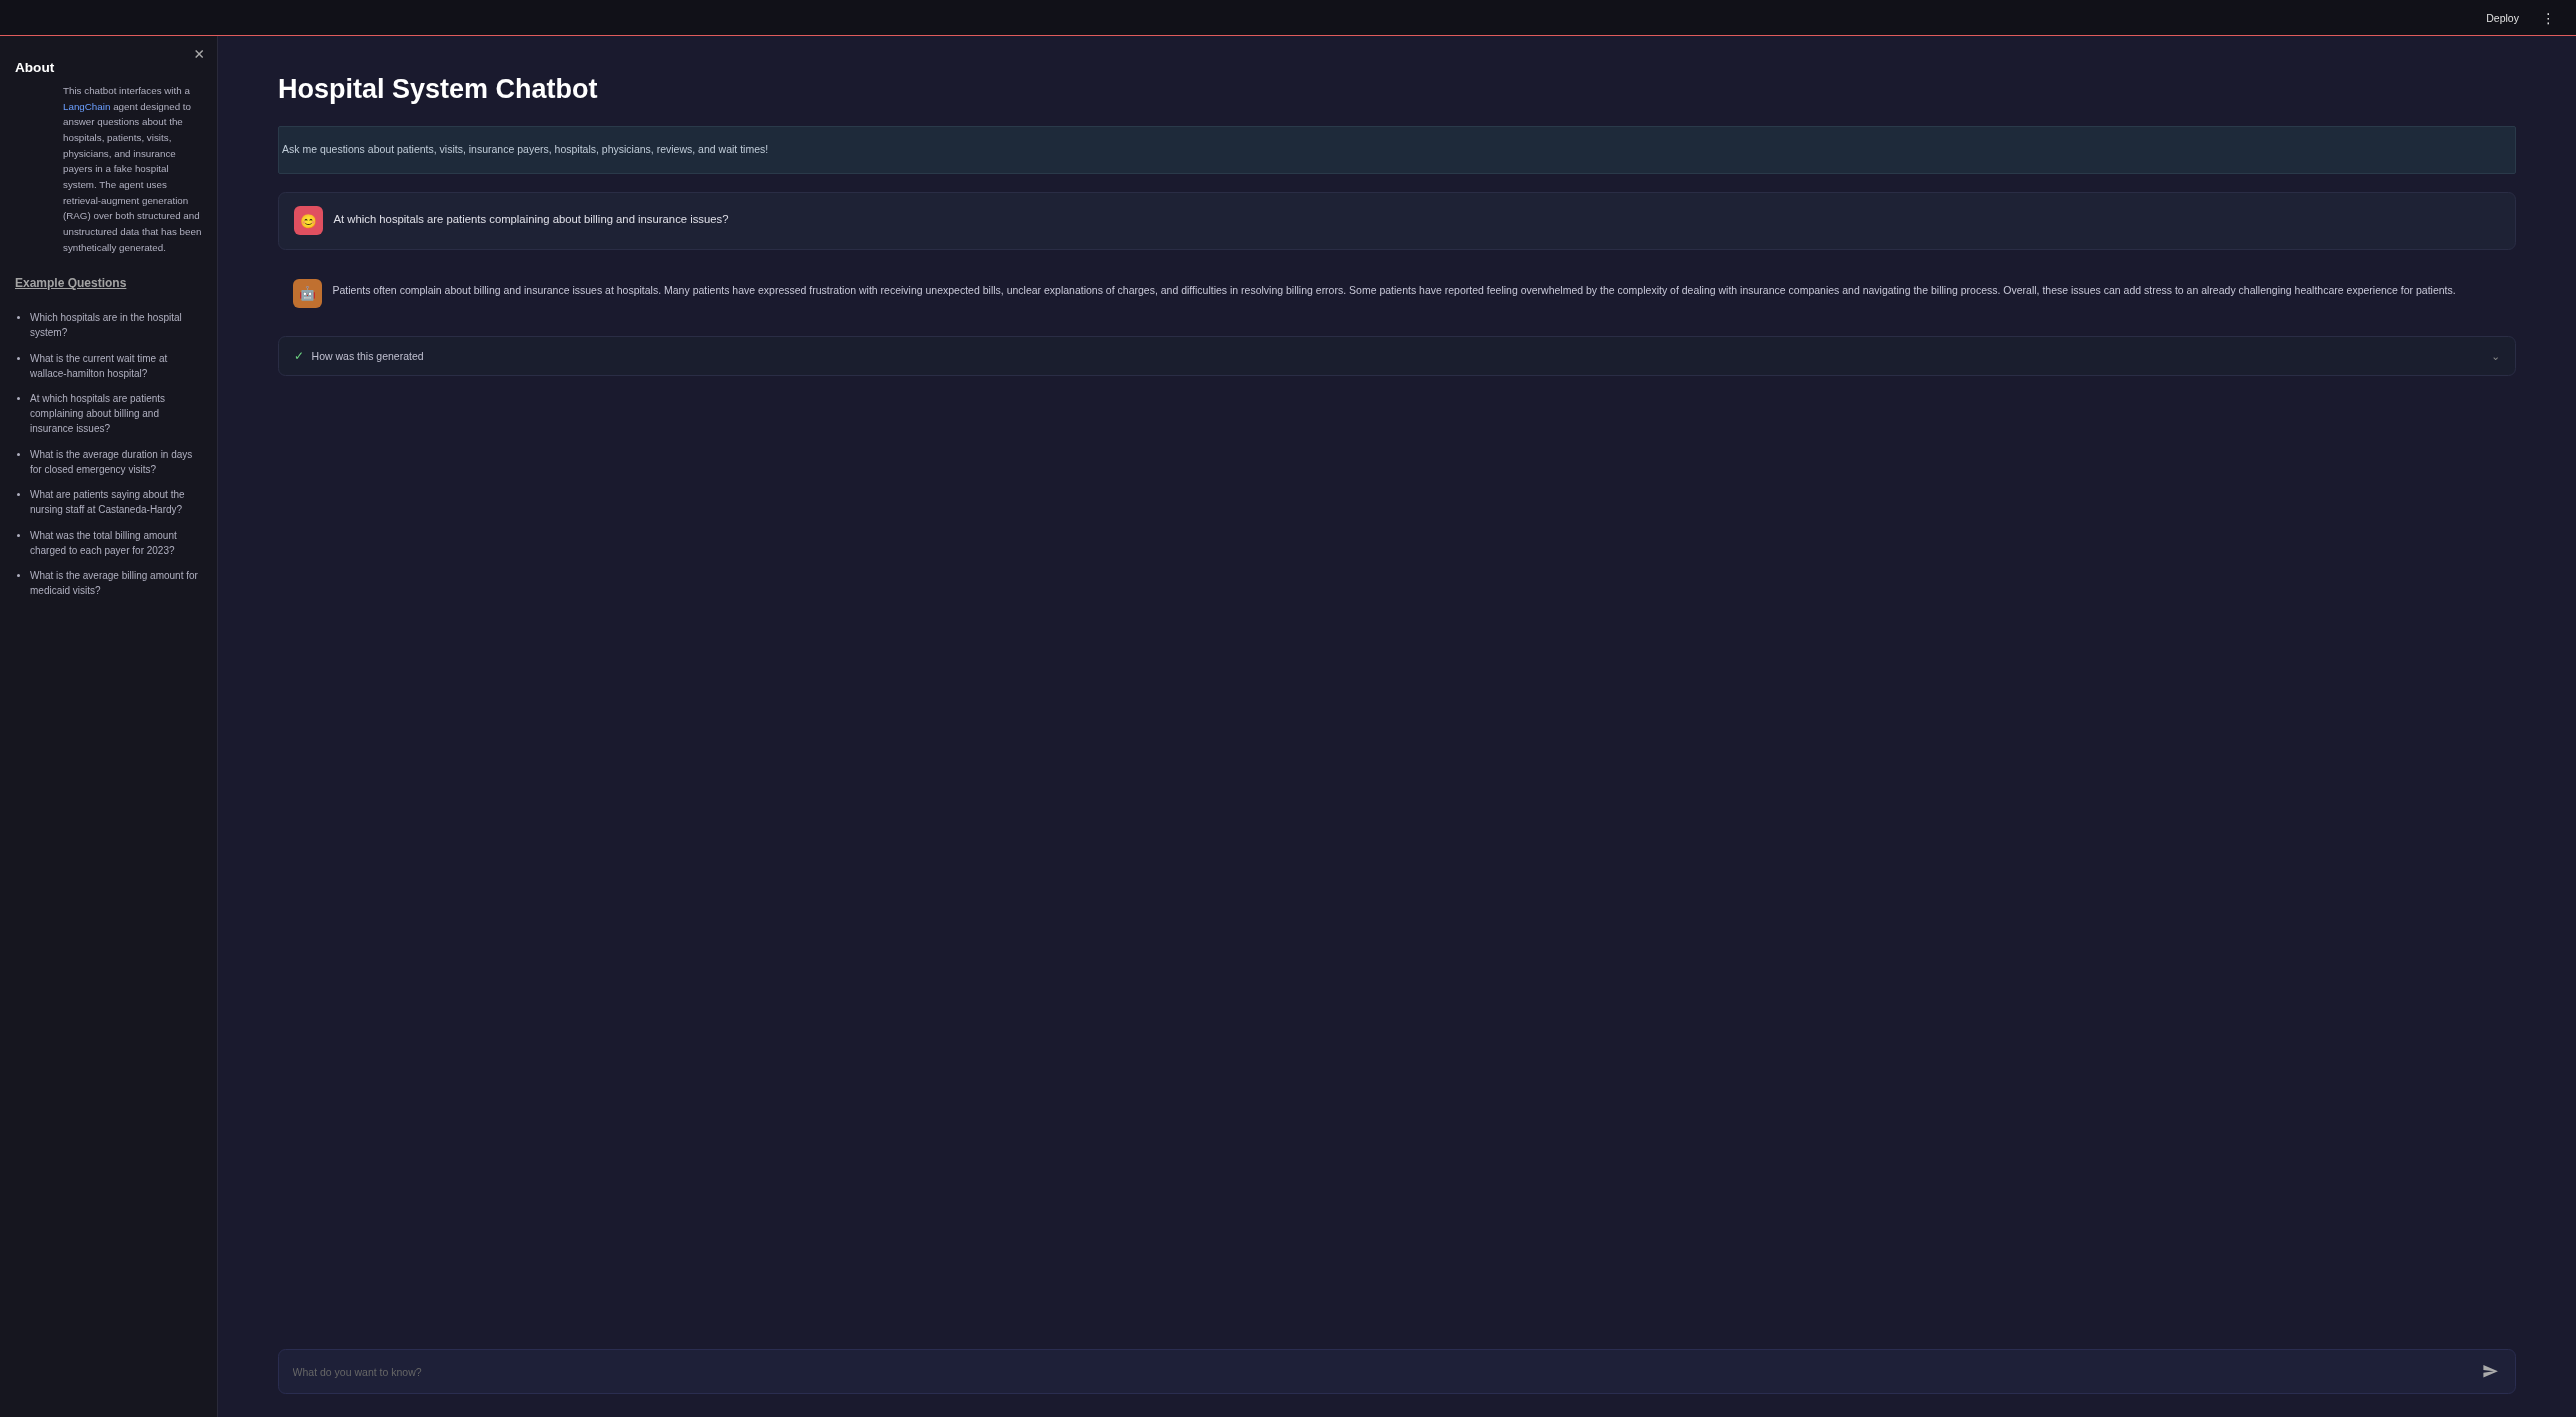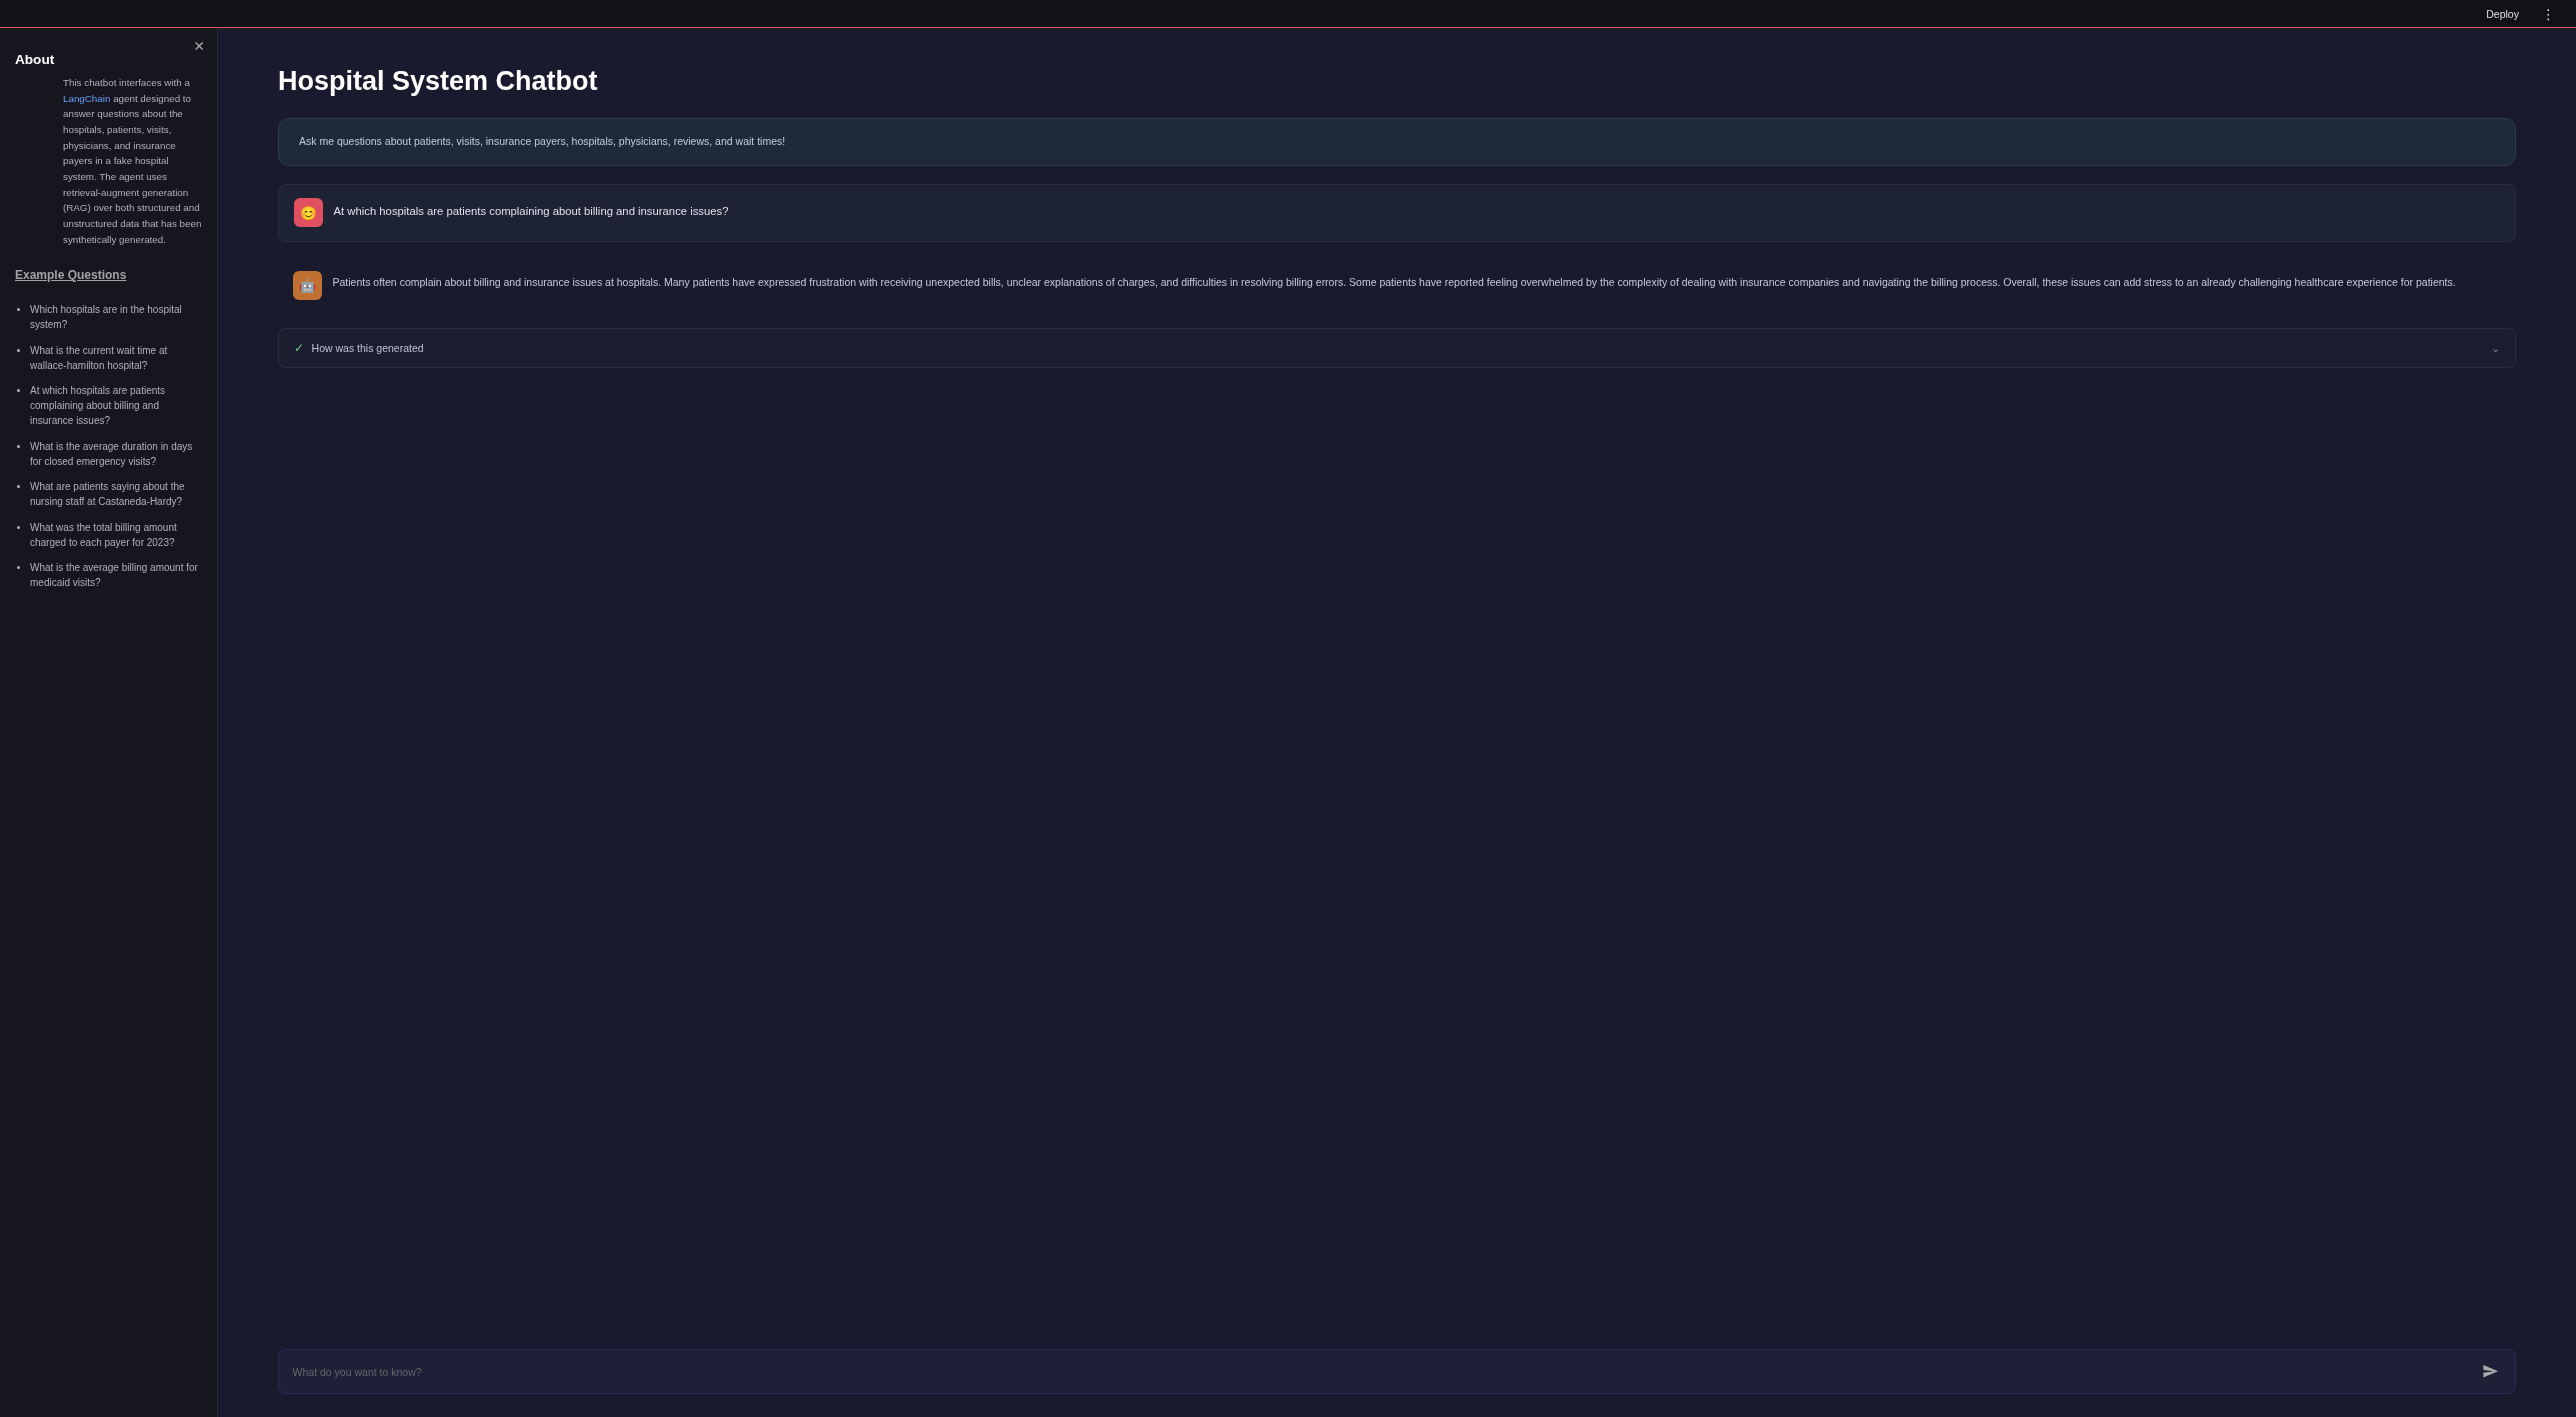--- a/index.html
+++ b/index.html
@@ -19,21 +19,21 @@
     }
 
     
     .top-bar {
       background-color: #111118;
       border-bottom: 1.5px solid #e05c5c;
       display: flex;
       align-items: center;
       justify-content: flex-end;
       padding: 0 15px;
-      height: 28px;
+      height: 36px;
       flex-shrink: 0;
     }
 
     .top-bar-actions {
       display: flex;
       align-items: center;
       gap: 9px;
     }
 
     .deploy-button {
@@ -145,22 +145,22 @@
     .chat-title {
       font-size: 27px;
       font-weight: 800;
       color: #ffffff;
       margin-bottom: 21px;
     }
 
     
     .info-box {
       background-color: #1e2a3a;
-      border-radius: 11px;
-      padding: 15px 20px;
+      border-radius: 2px;
+      padding: 15px 3px;
       margin-bottom: 18px;
       border: 0.8px solid #2a3a4a;
     }
 
     .info-box-text {
       font-size: 10.5px;
       color: #c0ccd8;
       line-height: 1.5;
     }
 

